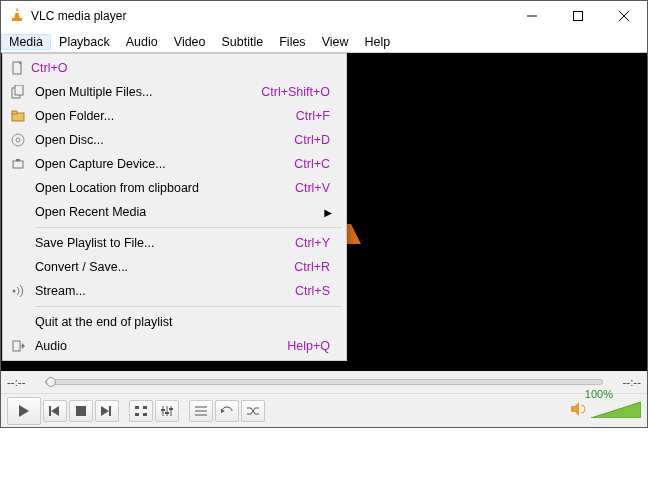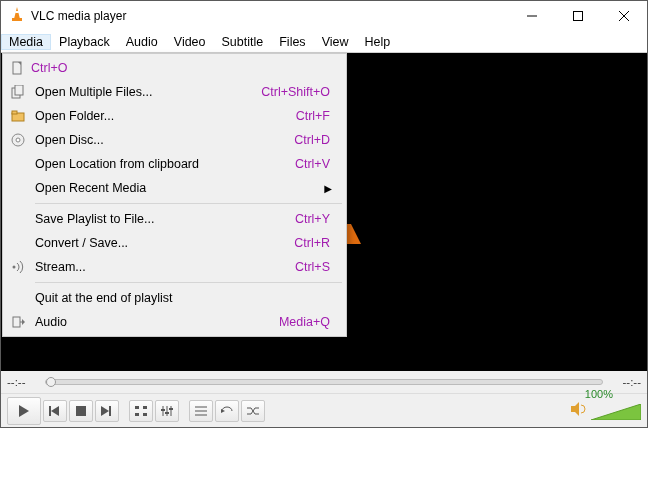--- a/index.html
+++ b/index.html
@@ -23,21 +23,21 @@
 .dropdown .submenu-arrow { padding-right: 12px; font-size: 10px; }
 .seekbar { height: 22px; display: flex; align-items: center; gap: 6px; padding: 0 6px; background: #f0f0f0; }
 .seekbar .time { font-size: 11.5px; color: #333; width: 32px; }
 .seekbar .track { flex: 1; height: 6px; background: #ddd; border: 1px solid #bbb; border-radius: 3px; position: relative; }
 .seekbar .thumb { position: absolute; left: 0; top: -3px; width: 10px; height: 10px; background: #f0f0f0; border: 1px solid #999; border-radius: 50%; }
 .controls { height: 34px; background: #f0f0f0; border-top: 1px solid #ddd; display: flex; align-items: center; padding: 0 6px; gap: 2px; }
 .cbtn { width: 28px; height: 26px; border: 1px solid #c9c9c9; background: linear-gradient(#fdfdfd,#e9e9e9); border-radius: 2px; display: flex; align-items: center; justify-content: center; color: #444; }
 .cbtn.small { width: 24px; height: 22px; }
 .cbtn.play { width: 34px; height: 28px; }
 .spacer { width: 6px; }
-.volume { margin-left: auto; display: flex; align-items: flex-end; gap: 4px; }
+.volume { margin-left: auto; display: flex; align-items: flex-start; gap: 4px; }
 .voltri { width: 50px; height: 16px; position: relative; }
 .voltri svg { width: 100%; height: 100%; }
 .volpct { font-size: 11px; color: #2a8a2a; position: absolute; right: 28px; bottom: 20px; }
 </style>
 </head>
 <body>
 
 <div class="window">
   <div class="titlebar">
     <span>
@@ -214,20 +214,30 @@
         <span class="icon">
           <svg width="14" height="14">
             <circle cx="7" cy="7" r="6" fill="#eee" stroke="#888"></circle>
             <circle cx="7" cy="7" r="2" fill="#fff" stroke="#888"></circle>
           </svg>
         </span>
         <span class="label">Open Disc...</span>
         <span class="shortcut">Ctrl+D</span>
       </div>
       <div class="row">
+        <span class="icon">
+          <svg width="14" height="14">
+            <rect x="2" y="4" width="10" height="7" fill="none" stroke="#777"></rect>
+            <rect x="5" y="2" width="4" height="2" fill="#777"></rect>
+          </svg>
+        </span>
+        <span class="label">Open Capture Device...</span>
+        <span class="shortcut">Ctrl+C</span>
+      </div>
+      <div class="row">
         <span class="icon"></span>
         <span class="label">Open Location from clipboard</span>
         <span class="shortcut">Ctrl+V</span>
       </div>
       <div class="row">
         <span class="icon"></span>
         <span class="label">Open Recent Media</span>
         <span class="submenu-arrow">▶</span>
       </div>
       <div class="sep"></div>
@@ -260,16 +270,16 @@
       </div>
       <div class="row">
         <span class="icon">
           <svg width="14" height="14">
             <rect x="2" y="2" width="7" height="10" fill="none" stroke="#777"></rect>
             <line x1="9" y1="7" x2="13" y2="7" stroke="#777"></line>
             <polygon points="11,4 14,7 11,10" fill="#777"></polygon>
           </svg>
         </span>
         <span class="label">Audio</span>
-        <span class="shortcut">Media+Q</span>
+        <span class="shortcut">Help+Q</span>
       </div>
     </div>
 </div>
 
 </body></html>

